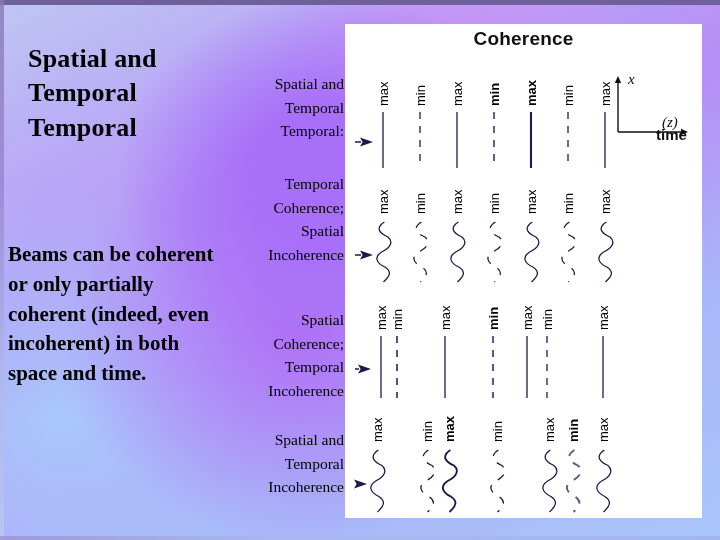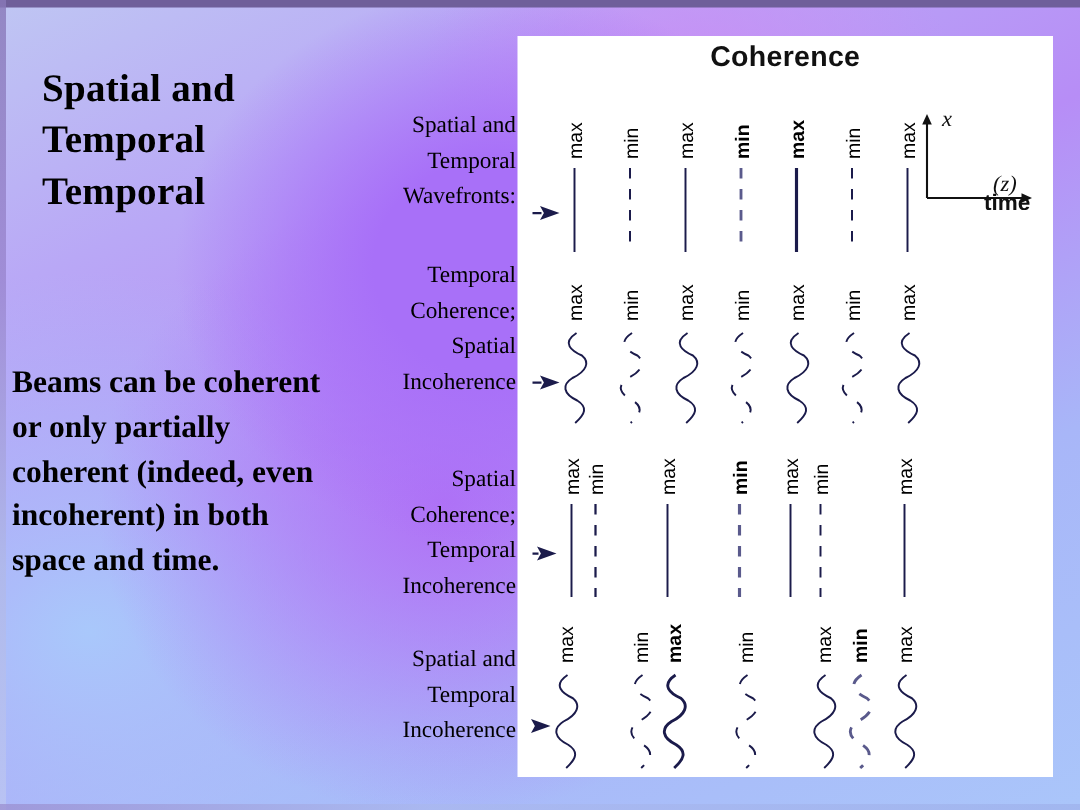--- a/index.html
+++ b/index.html
@@ -130,21 +130,21 @@
     <div>Spatial and</div>
     <div>Temporal</div>
     <div>Temporal</div>
   </div>
 
   <div id="body-block">Beams can be coherent or only partially coherent (indeed, even incoherent) in both space and time.</div>
 
   <div class="caption" id="cap0">
       <div>Spatial and</div>
       <div>Temporal</div>
-      <div>Wavefronts:</div>
+      <div>Temporal:</div>
     </div>
   <div class="caption" id="cap1">
       <div>Temporal</div>
       <div>Coherence;</div>
       <div>Spatial</div>
       <div>Incoherence</div>
     </div>
   <div class="caption" id="cap2">
       <div>Spatial</div>
       <div>Coherence;</div>

